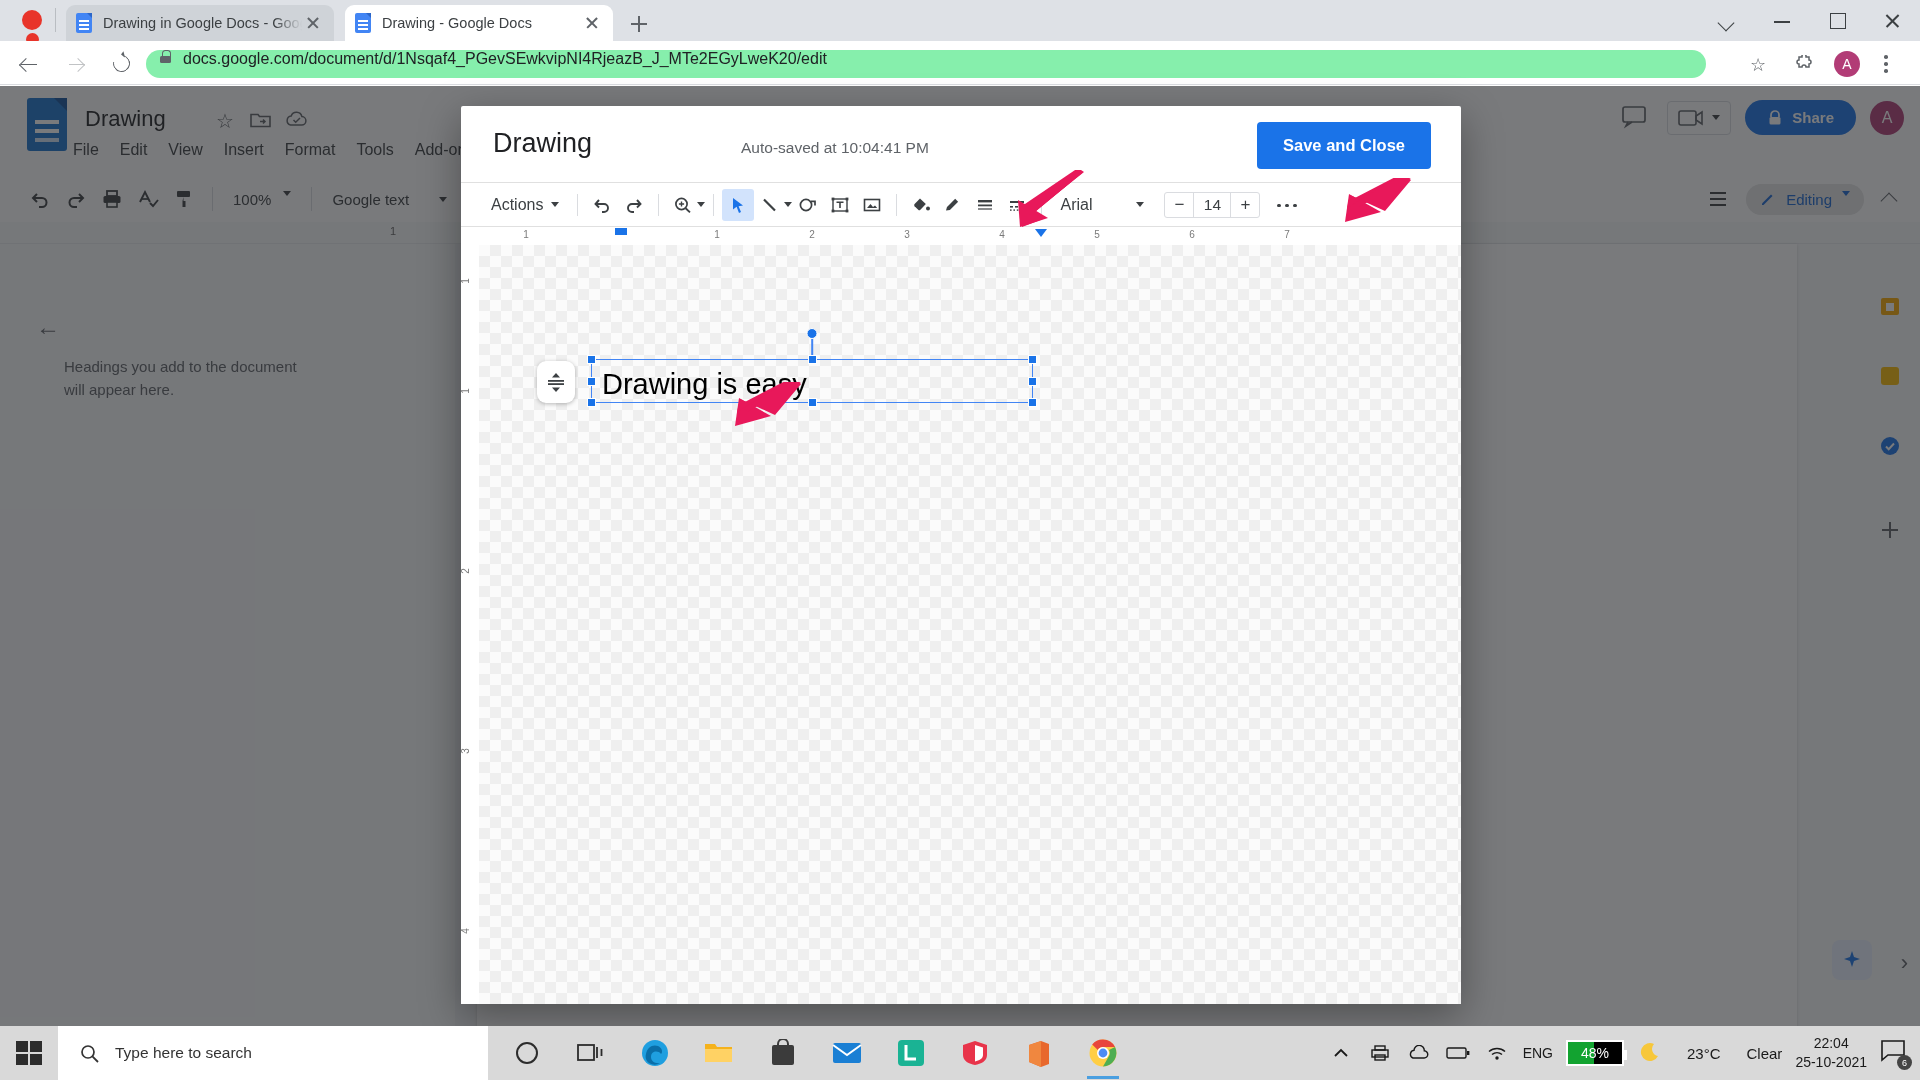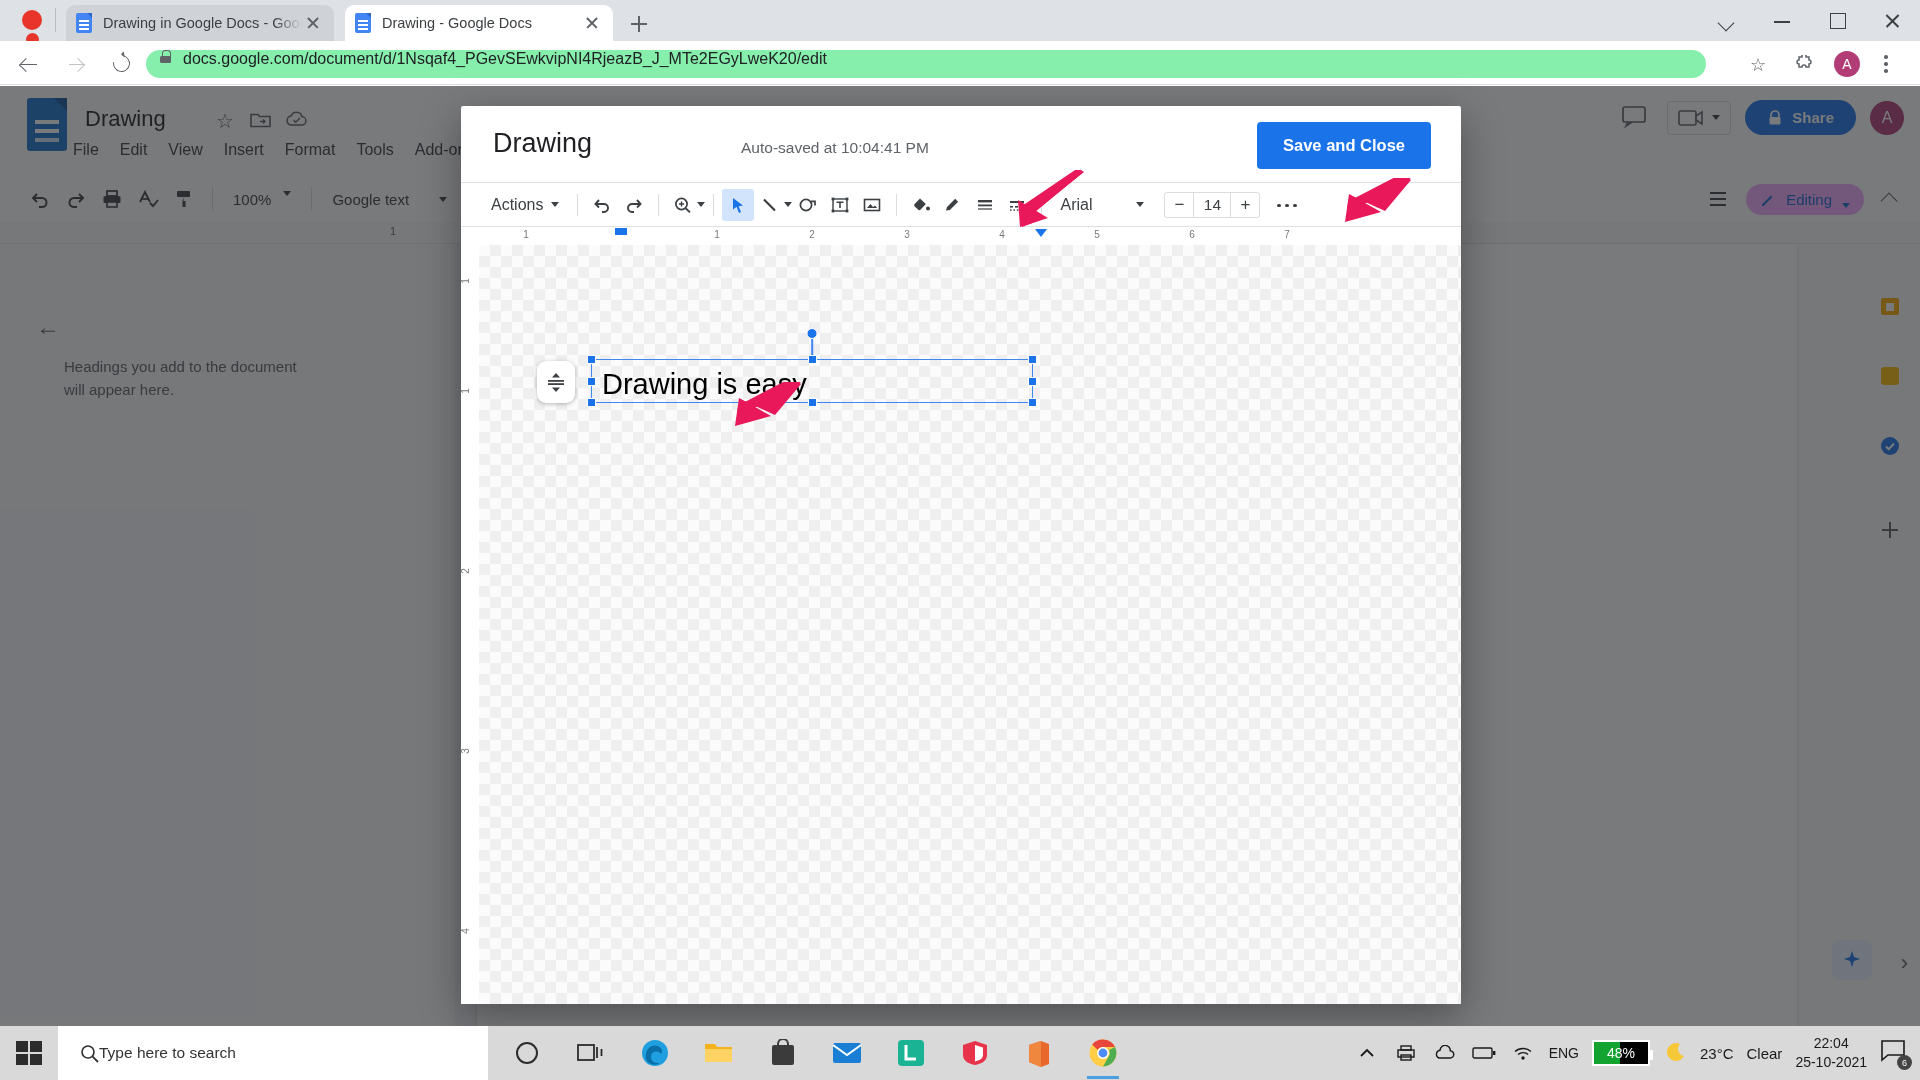--- a/index.html
+++ b/index.html
@@ -232,21 +232,21 @@
   .caret-dn {
     width: 0; height: 0; border-left: 4.5px solid transparent;
     border-right: 4.5px solid transparent; border-top: 5px solid #3c4043;
   }
   .tb-style {
     display: flex; align-items: center; gap: 30px; font-size: 15px;
     color: #3c4043; padding: 0 10px; cursor: pointer;
   }
   .tb-right { position: absolute; right: 16px; top: 5px; display: flex; align-items: center; gap: 10px; }
   .editing-pill {
-    display: flex; align-items: flex-end; gap: 10px; background: #f0abfc; border-radius: 16px;
+    display: flex; align-items: flex-start; gap: 10px; background: #e5e5e5; border-radius: 16px;
     padding: 7px 14px; color: #1967d2; font-size: 15px; cursor: pointer;
   }
   .chev-up {
     width: 30px; height: 30px; position: relative; cursor: pointer;
   }
   .chev-up::before {
     content: ""; position: absolute; left: 9px; top: 11px; width: 11px; height: 11px;
     border-left: 1.8px solid #5f6368; border-top: 1.8px solid #5f6368; transform: rotate(45deg);
   }
   .hdr-right-top {
@@ -437,38 +437,38 @@
   
   .taskbar {
     position: absolute; left: 0; bottom: 0; width: 1920px; height: 54px; background: #d9d9d9;
   }
   .start-btn {
     position: absolute; left: 0; top: 0; width: 58px; height: 54px;
     display: flex; align-items: center; justify-content: center; cursor: pointer;
   }
   .search-box {
     position: absolute; left: 58px; top: 0; width: 430px; height: 54px;
-    background: #fff; display: flex; align-items: center; padding-left: 22px;
+    background: #fff; display: flex; align-items: center; gap: 16px; padding-left: 22px;
     cursor: text;
   }
   .search-box .ph { font-size: 15.5px; color: #333; }
   .tb-icons { position: absolute; left: 505px; top: 0; height: 54px; display: flex; align-items: center; gap: 20px; }
   .tbi { width: 44px; height: 54px; display: flex; align-items: center; justify-content: center; cursor: pointer; position: relative; }
   .tbi.active::after {
     content: ""; position: absolute; left: 6px; bottom: 1px; width: 32px; height: 3px; background: #4a9fe0;
   }
   .tray { position: absolute; right: 0; top: 0; height: 54px; display: flex; align-items: center; gap: 13px; padding-right: 10px; }
   .battery-ind {
     width: 58px; height: 26px; background: #000; border: 2px solid #fff; position: relative;
     display: flex; align-items: center; justify-content: center;
   }
   .battery-ind .fill { position: absolute; left: 0; top: 0; bottom: 0; width: 48%; background: #12a330; }
   .battery-ind .pct { position: relative; color: #fff; font-size: 14px; }
   .battery-cap { position: absolute; right: -5px; top: 8px; width: 4px; height: 10px; background: #fff; }
-  .weather { display: flex; align-items: center; gap: 13px; font-size: 15px; color: #1a1a1a; }
+  .weather { display: flex; align-items: center; gap: 26px; font-size: 15px; color: #1a1a1a; }
   .clock { font-size: 14px; color: #1a1a1a; line-height: 1.35; text-align: center; cursor: pointer; }
   .tray-ico { width: 26px; height: 26px; display: flex; align-items: center; justify-content: center; cursor: pointer; color: #1a1a1a; }
   .notif { position: relative; width: 30px; height: 30px; cursor: pointer; }
   .notif-badge {
     position: absolute; right: -2px; bottom: -2px; width: 15px; height: 15px; border-radius: 50%;
     background: #444; color: #fff; font-size: 9px; display: flex; align-items: center; justify-content: center;
   }
 </style>
 </head>
 <body>

